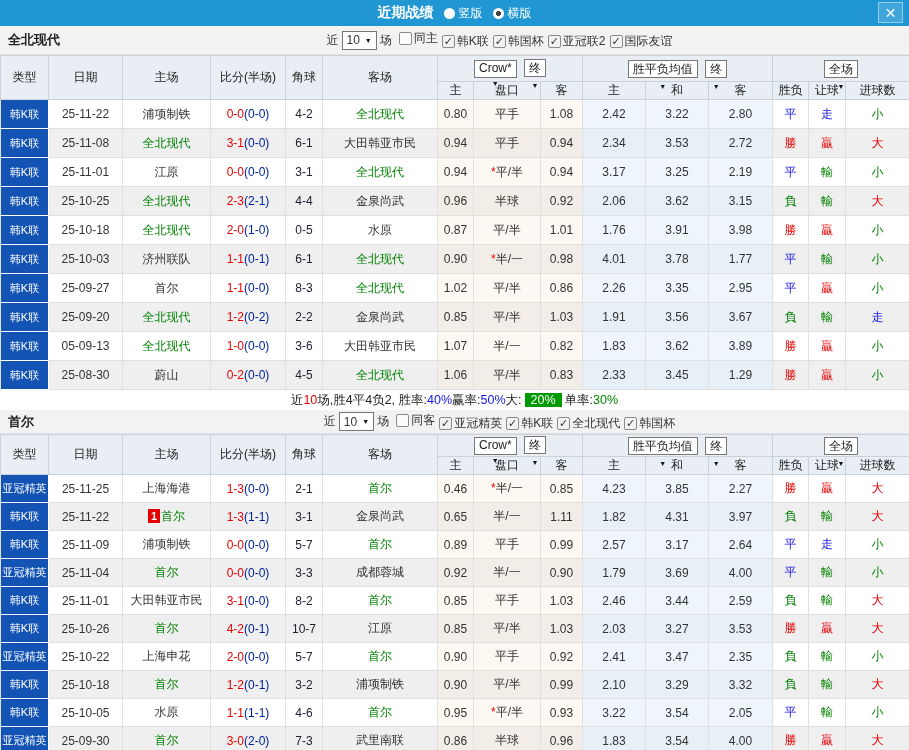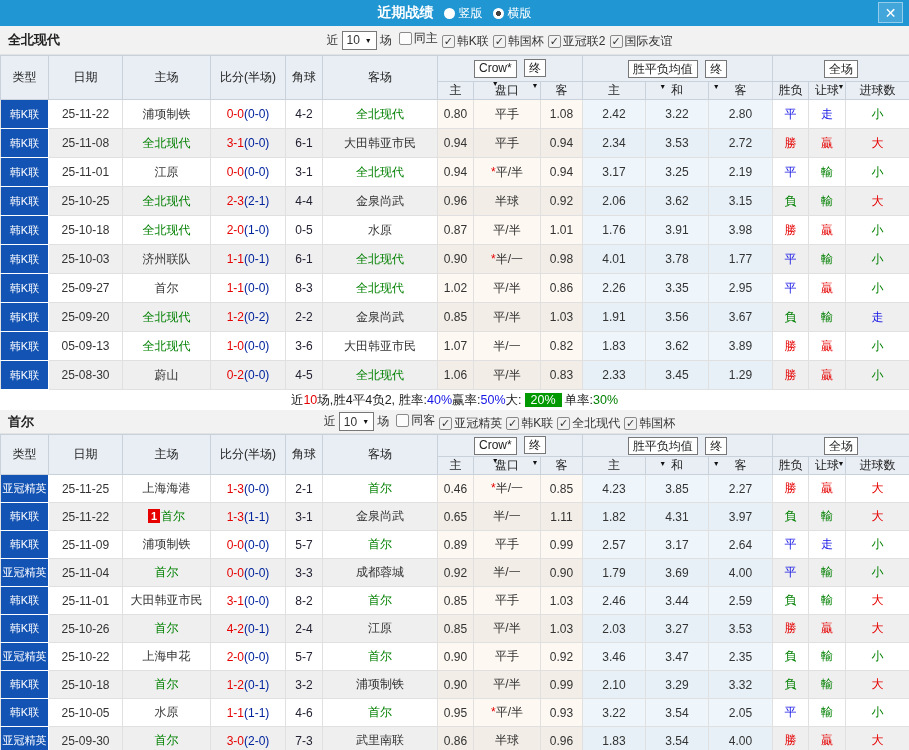--- a/index.html
+++ b/index.html
@@ -536,21 +536,21 @@
           <td class="c-avg">2.59</td>
           <td class="c-res" style="color: rgb(0, 128, 0);">負</td>
           <td class="c-res" style="color: rgb(0, 128, 0);">輸</td>
           <td class="c-res" style="color: rgb(230, 0, 0);">大</td>
         </tr>
         <tr>
           <td class="c-type">韩K联</td>
           <td class="c-date">25-10-26</td>
           <td class="c-team"><span class="green">首尔</span></td>
           <td class="c-score"><span class="ft">4-2</span><span class="ht">(0-1)</span></td>
-          <td class="c-corner">2-4</td>
+          <td class="c-corner">10-7</td>
           <td class="c-team"><span>江原</span></td>
           <td class="c-odd">0.85</td>
           <td class="c-odd"><span>平/半</span></td>
           <td class="c-odd">1.03</td>
           <td class="c-avg">2.03</td>
           <td class="c-avg">3.27</td>
           <td class="c-avg">3.53</td>
           <td class="c-res" style="color: rgb(230, 0, 0);">勝</td>
           <td class="c-res" style="color: rgb(230, 0, 0);">贏</td>
           <td class="c-res" style="color: rgb(230, 0, 0);">大</td>
@@ -558,21 +558,21 @@
         <tr>
           <td class="c-type">亚冠精英</td>
           <td class="c-date">25-10-22</td>
           <td class="c-team"><span>上海申花</span></td>
           <td class="c-score"><span class="ft">2-0</span><span class="ht">(0-0)</span></td>
           <td class="c-corner">5-7</td>
           <td class="c-team"><span class="green">首尔</span></td>
           <td class="c-odd">0.90</td>
           <td class="c-odd"><span>平手</span></td>
           <td class="c-odd">0.92</td>
-          <td class="c-avg">3.46</td>
+          <td class="c-avg">2.41</td>
           <td class="c-avg">3.47</td>
           <td class="c-avg">2.35</td>
           <td class="c-res" style="color: rgb(0, 128, 0);">負</td>
           <td class="c-res" style="color: rgb(0, 128, 0);">輸</td>
           <td class="c-res" style="color: rgb(0, 128, 0);">小</td>
         </tr>
         <tr>
           <td class="c-type">韩K联</td>
           <td class="c-date">25-10-18</td>
           <td class="c-team"><span class="green">首尔</span></td>

